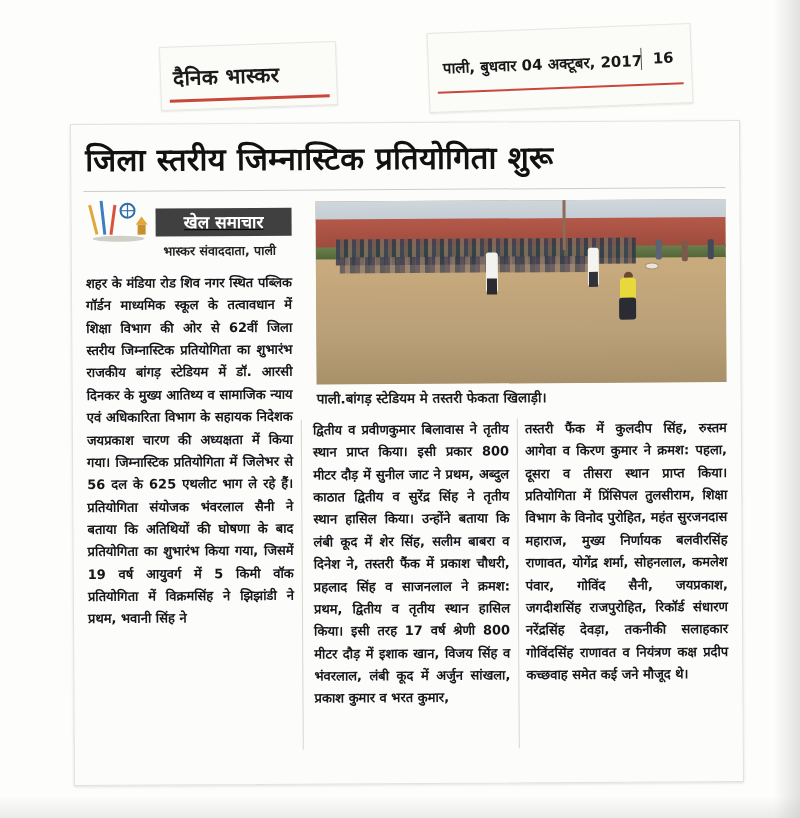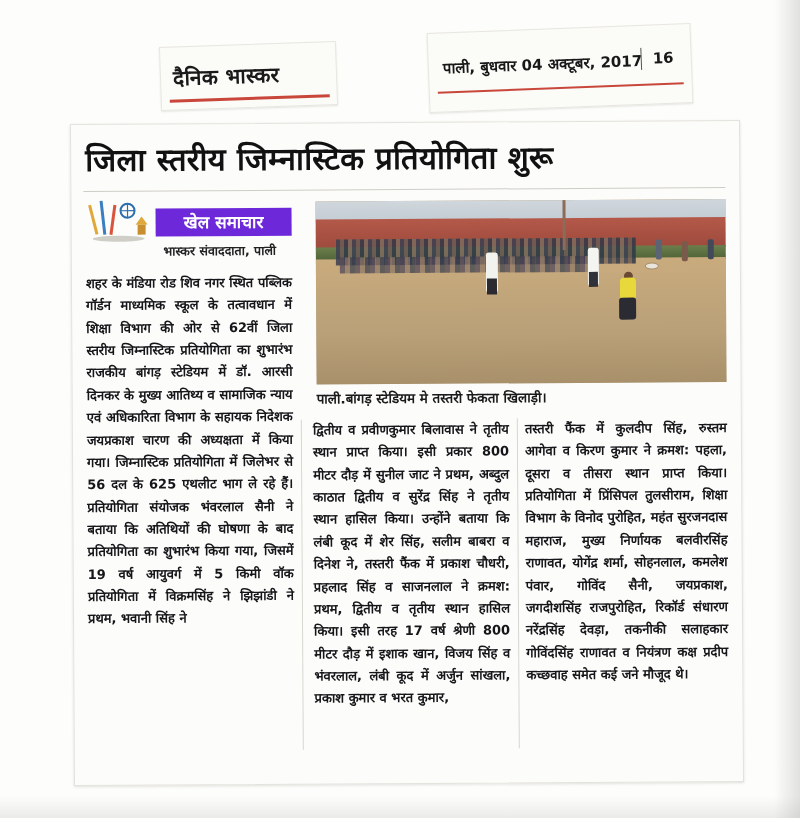--- a/index.html
+++ b/index.html
@@ -155,21 +155,22 @@
     background: #cfcdc7;
   }
 
   
   .khel-banner {
     position: absolute;
     left: 84px;
     top: 84px;
     width: 136px;
     height: 28px;
-    background: #6d28d9;
+    background: #404040;
+    text-decoration: underline;
   }
   .khel-banner span {
     display: block;
     color: #fff;
     font-size: 17px;
     font-weight: 700;
     line-height: 28px;
     text-align: center;
     font-family: "DejaVu Sans", sans-serif;
   }

